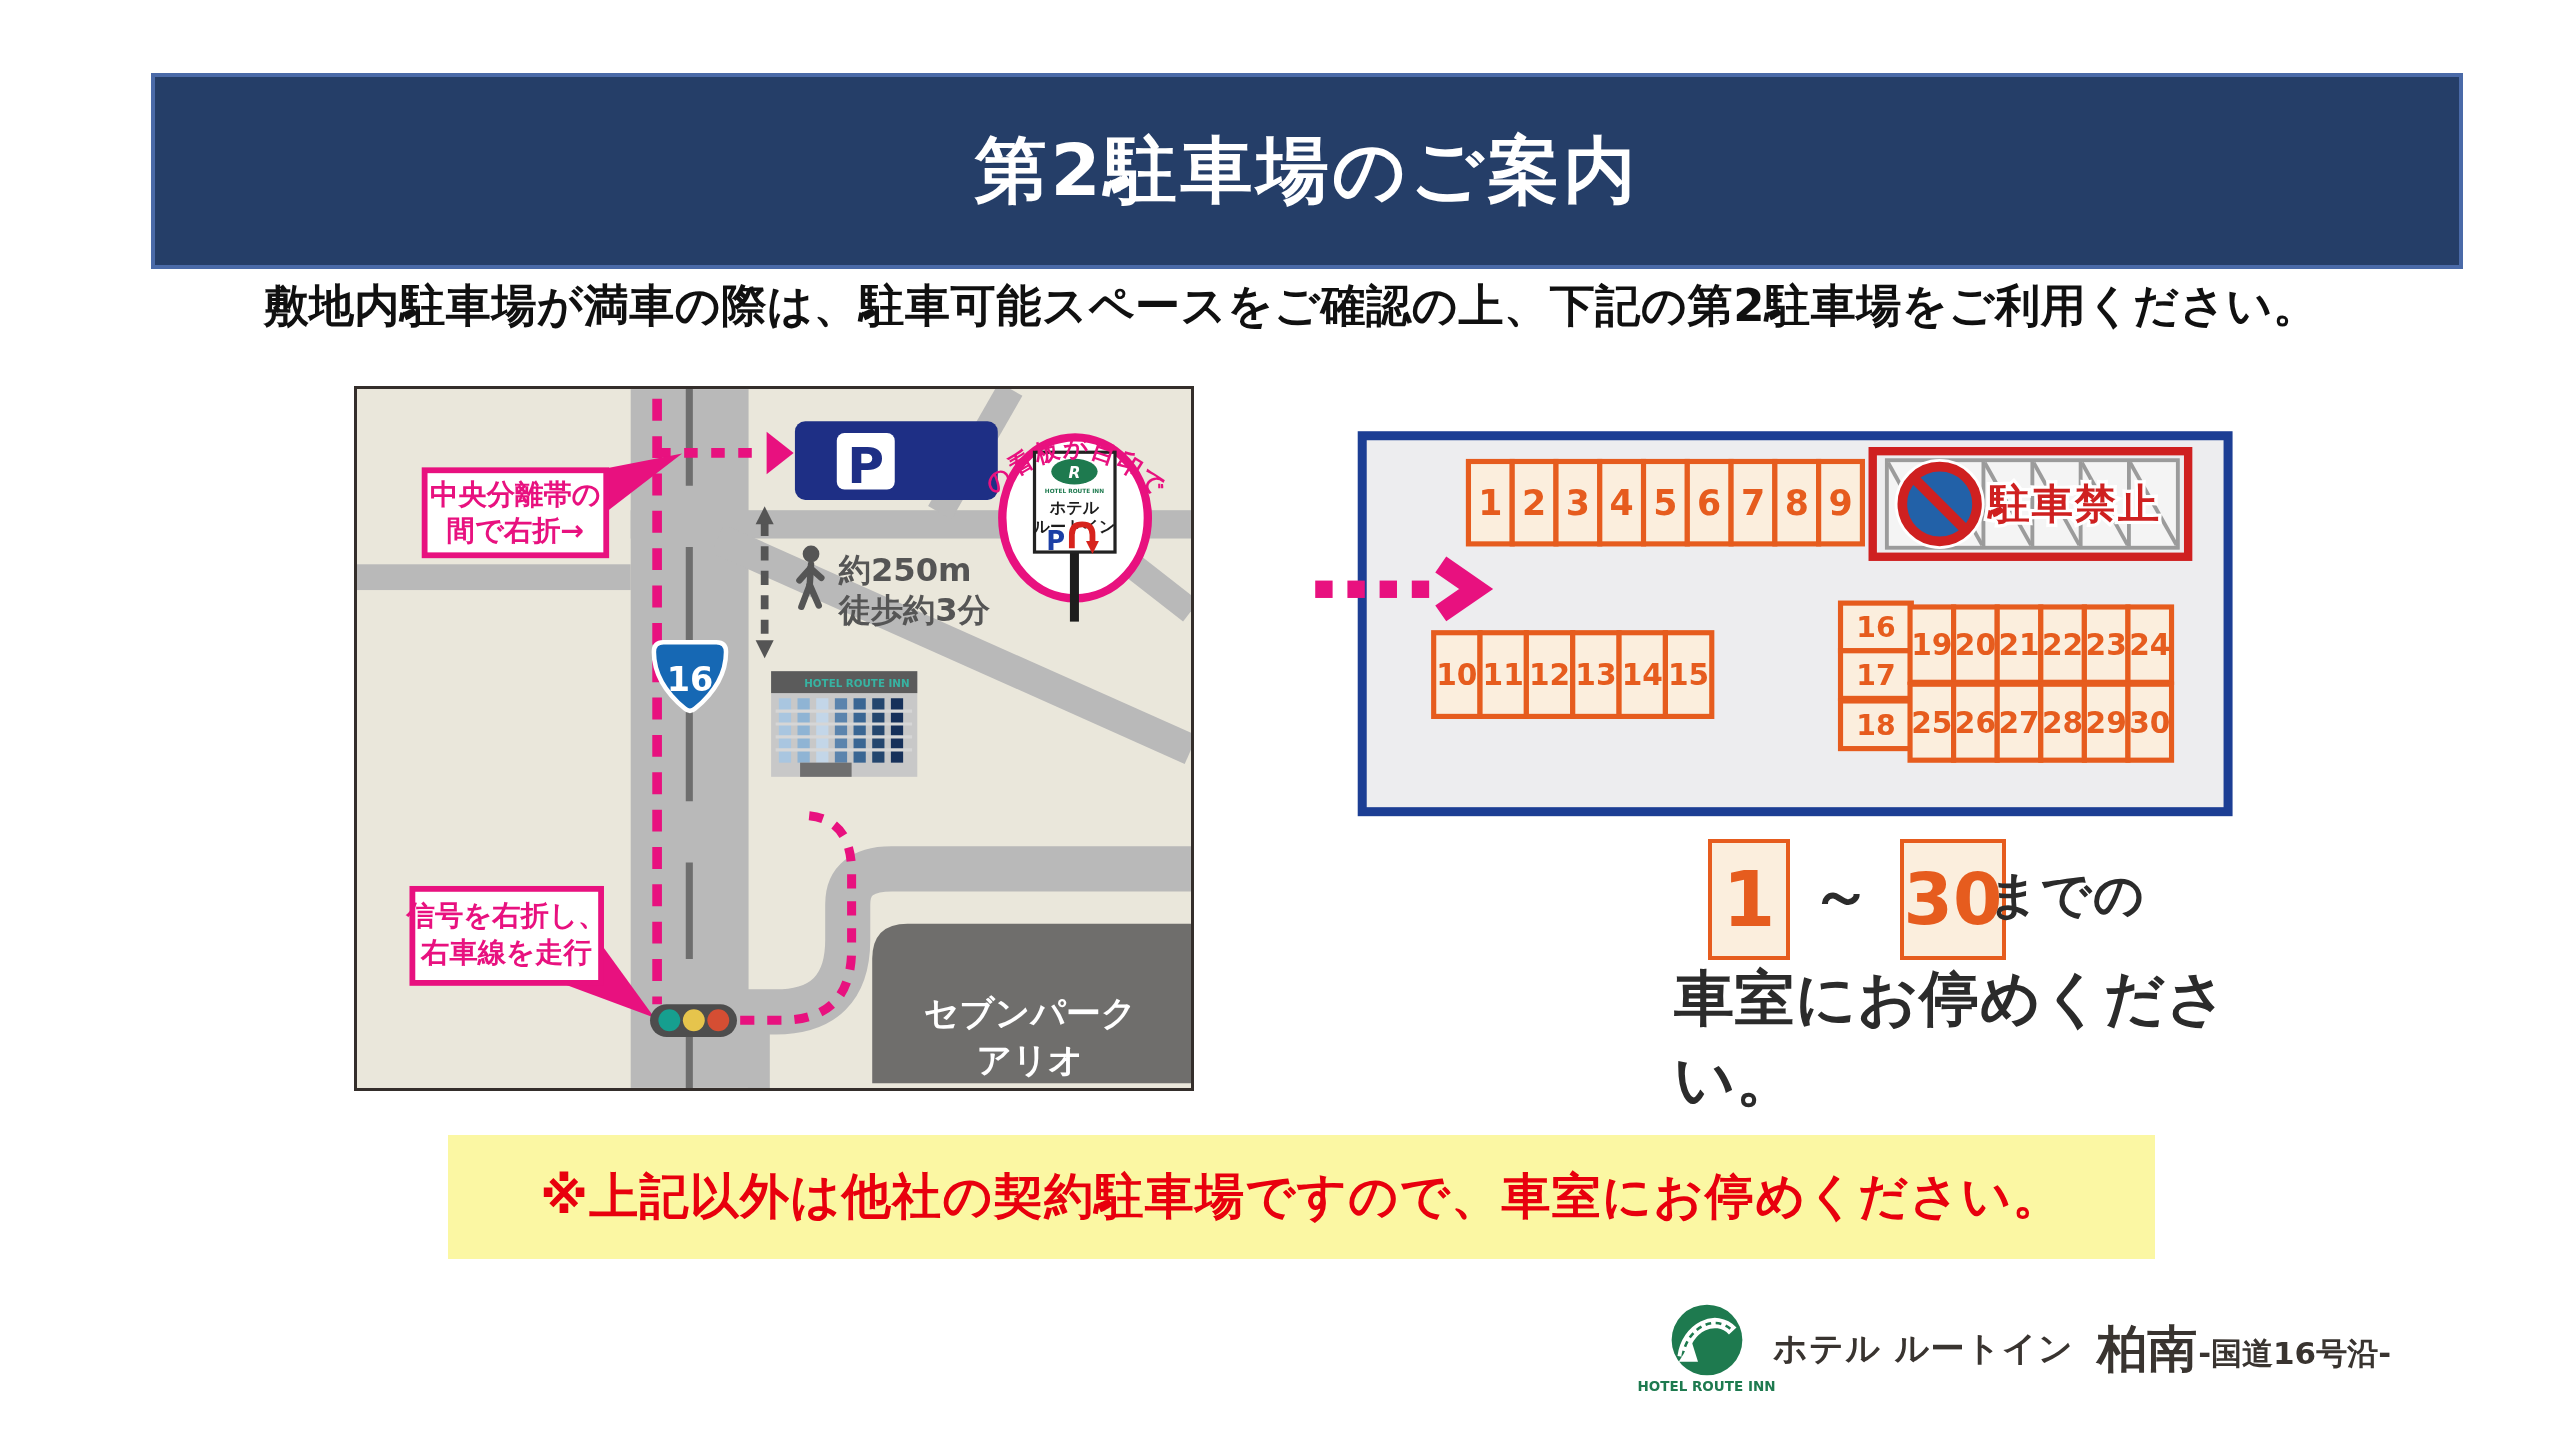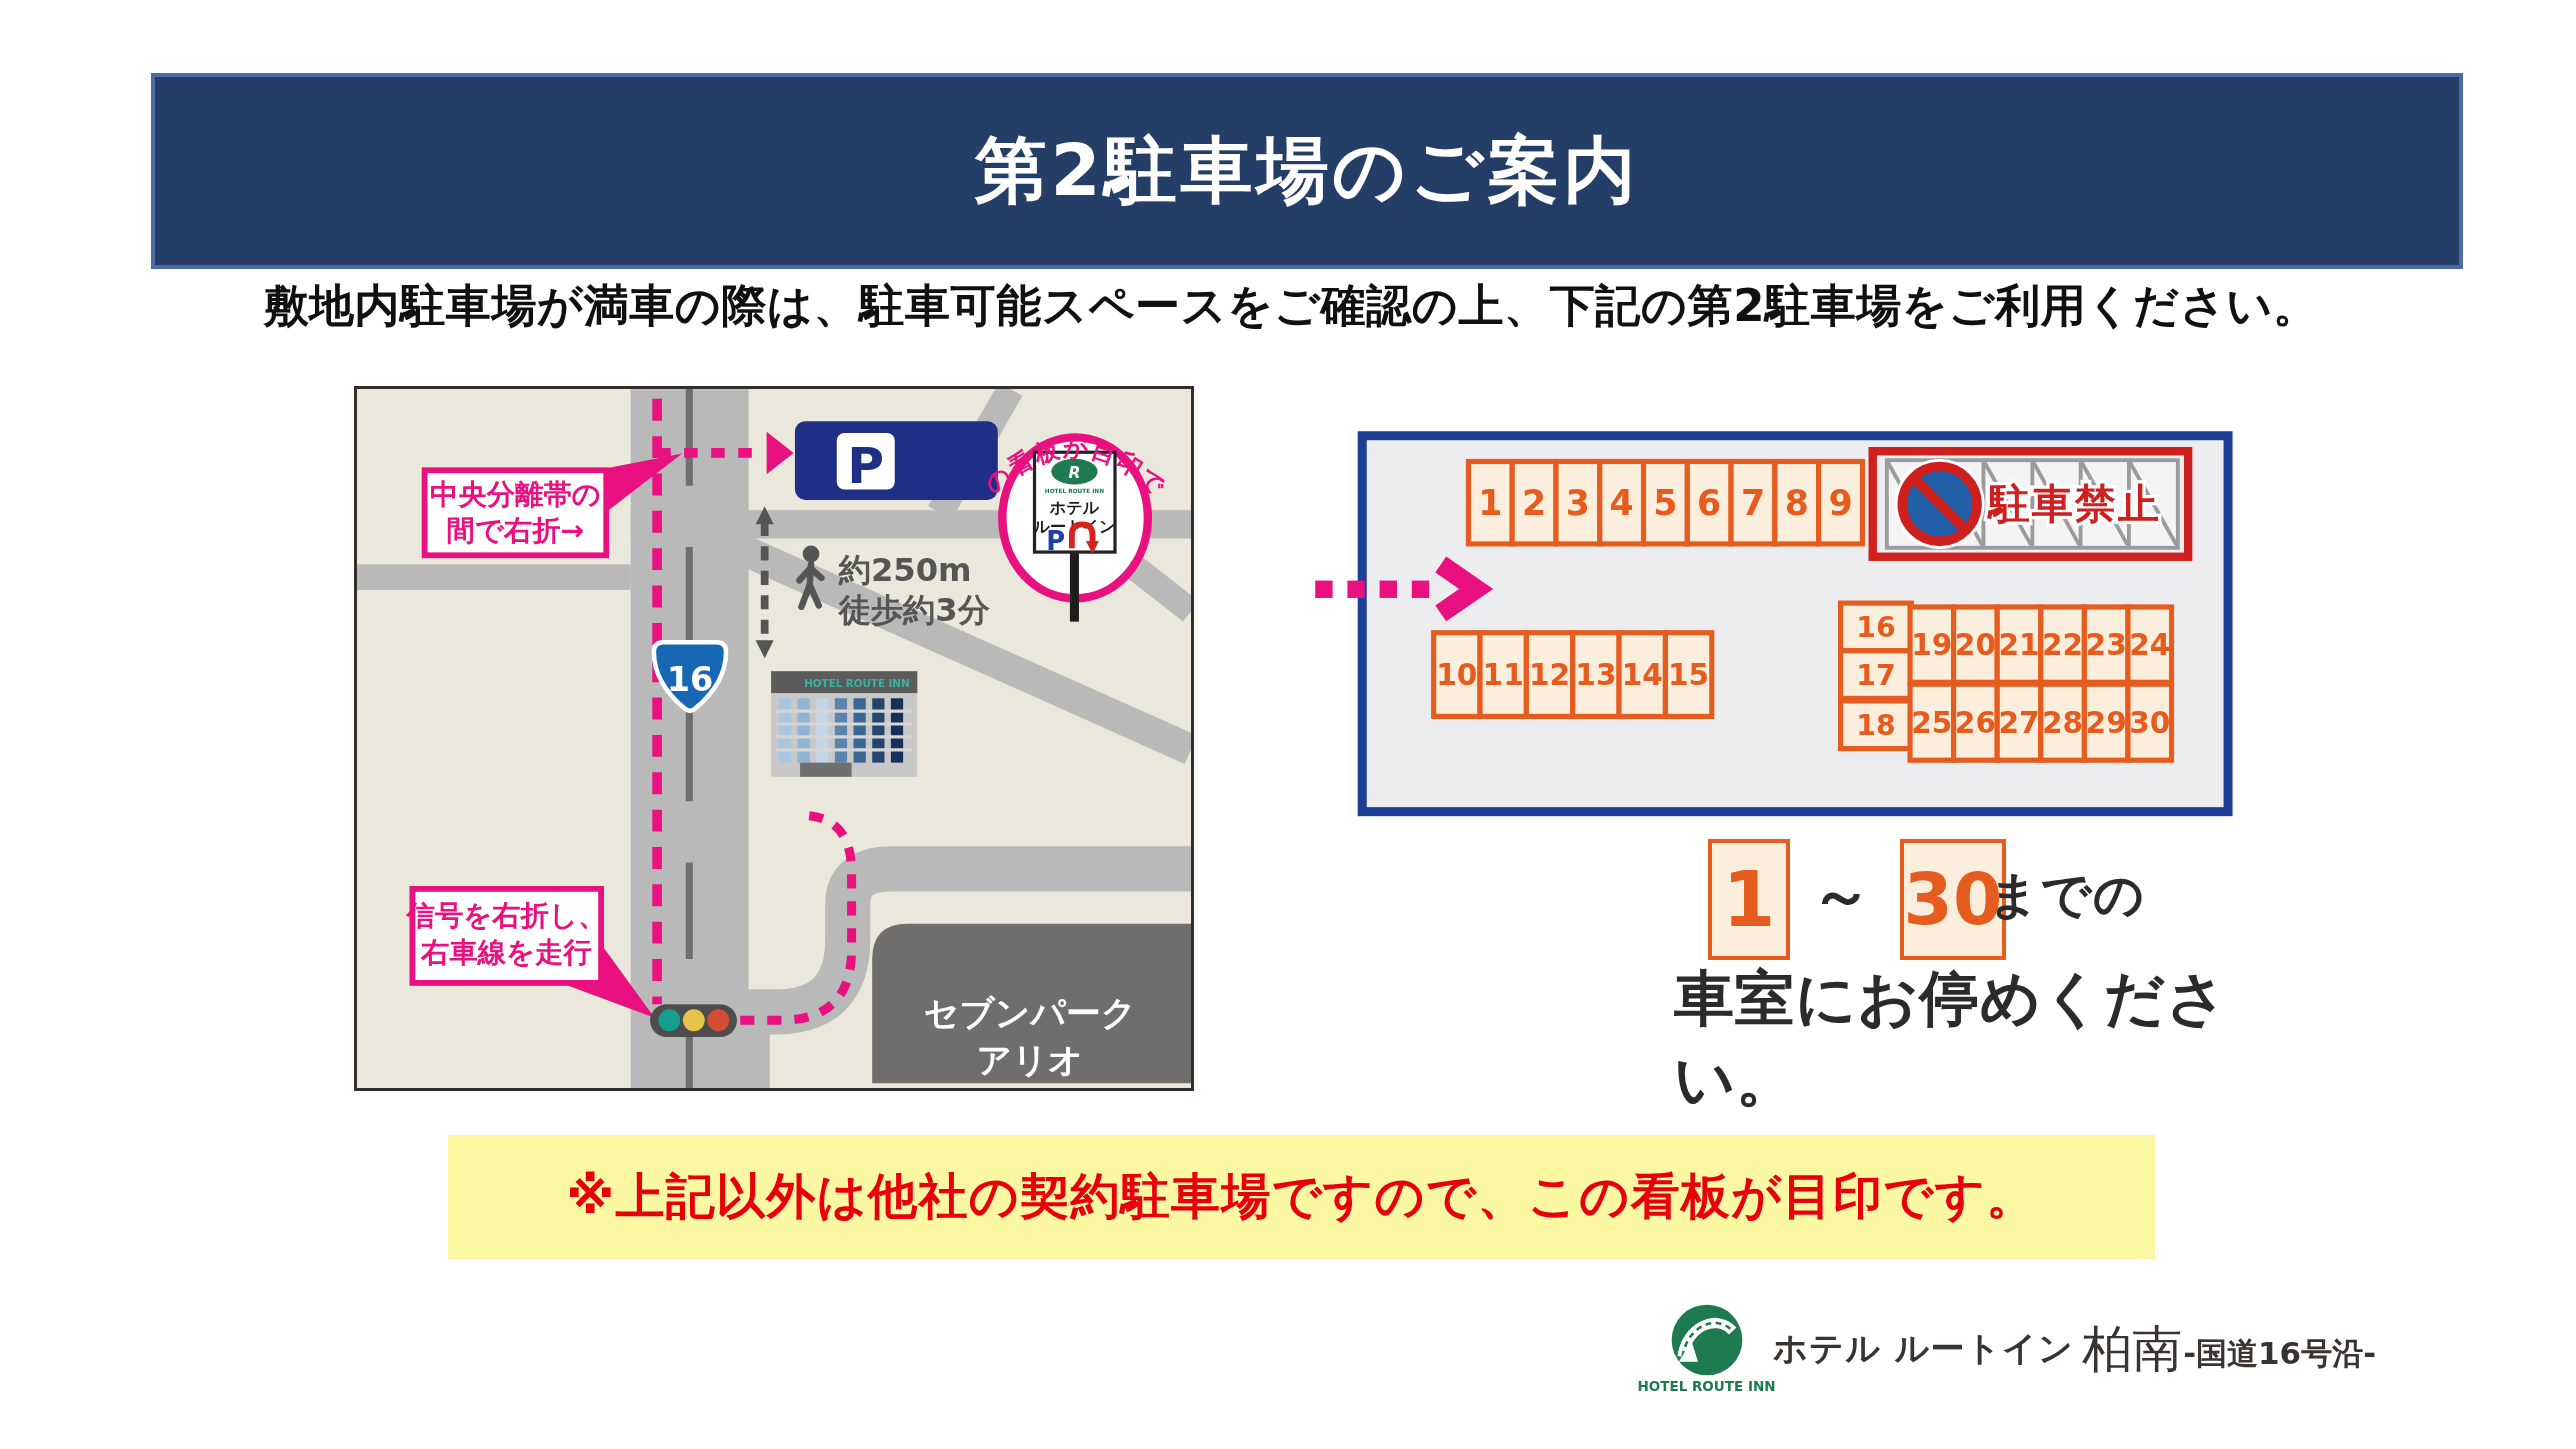--- a/index.html
+++ b/index.html
@@ -42,21 +42,21 @@
     left:448px;top:1135px;width:1707px;height:124px;background:#fbf7a3;
     display:flex;align-items:center;justify-content:center;
   }
   .warning-banner span{color:#e8000d;font-size:49px;font-weight:bold;letter-spacing:1.3px;}
   
   .footer{left:1658px;top:1288px;width:824px;height:122px;display:flex;align-items:center;}
   .logo-col{width:97px;display:flex;flex-direction:column;align-items:center;}
   .logo-caption{color:#1e7a4f;font-size:13.5px;font-weight:bold;letter-spacing:0px;margin-top:1.3px;white-space:nowrap;}
   .hotel-name-row{display:flex;align-items:center;margin-left:18px;}
   .hotel-name{font-size:34px;font-weight:bold;color:#393430;letter-spacing:1.3px;white-space:nowrap;}
-  .hotel-branch{font-size:50px;font-weight:normal;color:#393430;margin-left:8px;white-space:nowrap;}
+  .hotel-branch{font-size:50px;font-weight:bold;color:#393430;margin-left:23px;white-space:nowrap;}
   .hotel-road{font-size:31px;font-weight:bold;color:#393430;margin-left:1px;margin-top:9px;white-space:nowrap;}
 </style>
 </head>
 <body>
 
 <div class="abs header-bar">
   <h1>第2駐車場のご案内</h1>
 </div>
 
 <div class="abs subtitle">敷地内駐車場が満車の際は、駐車可能スペースをご確認の上、下記の第2駐車場をご利用ください。</div>
@@ -347,21 +347,21 @@
   <span>1</span>
 </div>
 <div class="abs notice-text" style="left:1782px;top:839px;width:118px;height:113px;font-size:61px;">～</div>
 <div class="abs num-box" style="left:1900px;top:839px;width:98px;height:113px;font-size:71px;">
   <span>30</span>
 </div>
 <div class="abs notice-text" style="left:1988px;top:839px;height:113px;font-size:50px;letter-spacing:1.3px;">までの</div>
 <div class="abs notice-text" style="left:1674px;top:1008px;width:580px;height:64px;font-size:60px;letter-spacing:0.6px;">車室にお停めください。</div>
 
 <div class="abs warning-banner">
-  <span>※上記以外は他社の契約駐車場ですので、この看板が目印です。</span>
+  <span>※上記以外は他社の契約駐車場ですので、車室にお停めください。</span>
 </div>
 
 <div class="abs footer">
   <div class="logo-col">
     <svg width="72" height="72" viewBox="-56 -56 112 112">
       <circle cx="0" cy="0" r="55" fill="#1e7a4f"></circle>
       <path d="M-38,26 C-32,-20 14,-42 40,-14" fill="none" stroke="#ffffff" stroke-width="16"></path>
       <path d="M-38,26 C-32,-20 14,-42 40,-14" fill="none" stroke="#1e7a4f" stroke-width="4" stroke-dasharray="9 7"></path>
       <path d="M-44,34 L-24,2 L-14,34 Z" fill="#ffffff"></path>
     </svg>

